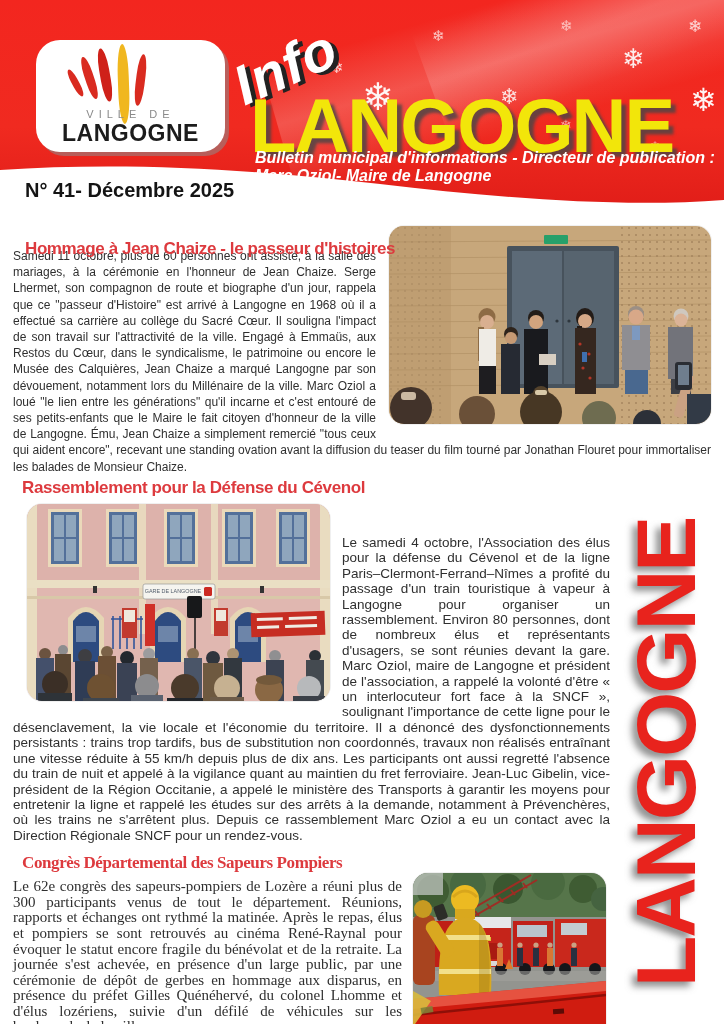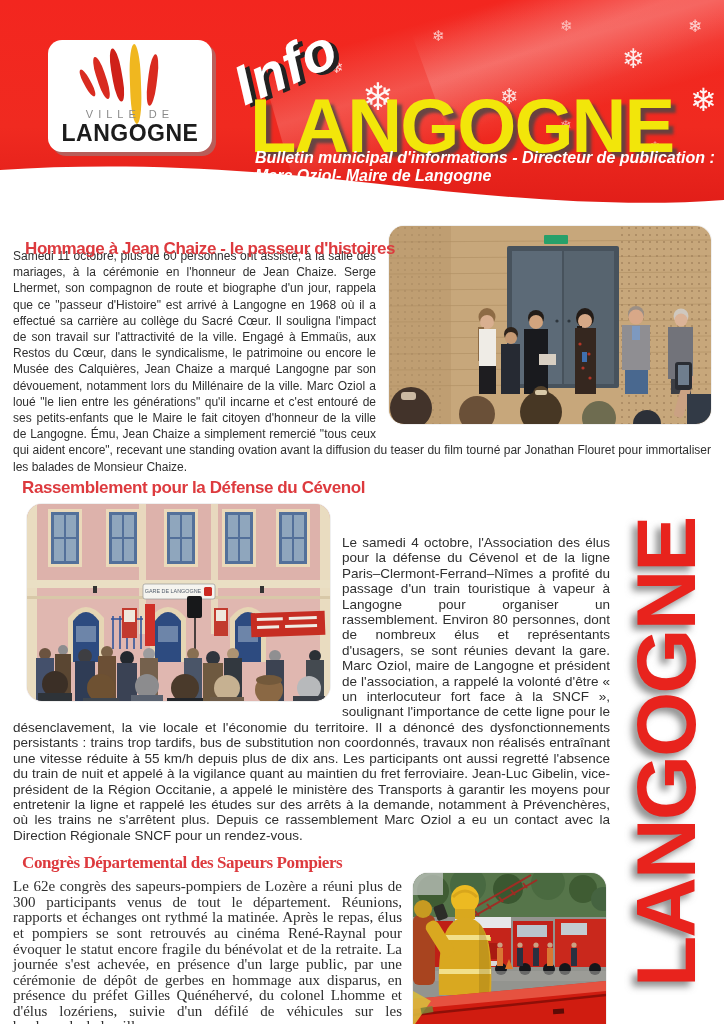--- a/index.html
+++ b/index.html
@@ -29,21 +29,21 @@
   .sf4{left:432px;top:28px;font-size:15px;opacity:.7}
   .sf5{left:500px;top:86px;font-size:22px;opacity:.85}
   .sf6{left:560px;top:18px;font-size:15px;opacity:.6}
   .sf7{left:622px;top:46px;font-size:27px;opacity:.9}
   .sf8{left:688px;top:18px;font-size:17px;opacity:.75}
   .sf9{left:690px;top:84px;font-size:32px;opacity:.95}
   .sf10{left:560px;top:118px;font-size:14px;opacity:.6}
   .sf11{left:650px;top:140px;font-size:12px;opacity:.55}
   .sf12{left:470px;top:138px;font-size:11px;opacity:.5}
 
-  .logo{position:absolute;left:48px;top:40px;width:164px;height:112px;background:#fff;border-radius:14px;
+  .logo{position:absolute;left:36px;top:40px;width:189px;height:112px;background:#fff;border-radius:24px;
     box-shadow:4px 4px 0 rgba(140,140,140,.55);}
   .logo .stroke{position:absolute;border-radius:50% / 40%;}
   .logo .st1{left:36px;top:28px;width:7px;height:30px;background:#d92b20;transform:rotate(-28deg);}
   .logo .st2{left:49px;top:16px;width:9px;height:44px;background:#d92b20;transform:rotate(-18deg);}
   .logo .st3{left:64px;top:8px;width:10px;height:54px;background:#cf2119;transform:rotate(-10deg);}
   .logo .st4{left:82px;top:4px;width:11px;height:80px;background:#f0b71f;transform:rotate(-2deg);}
   .logo .st5{left:100px;top:14px;width:9px;height:52px;background:#d92b20;transform:rotate(7deg);}
   .logo-line1{position:absolute;left:0;top:68px;width:100%;text-align:center;
     font-size:11px;letter-spacing:5px;color:#8a8a8a;font-weight:400;}
   .logo-line2{position:absolute;left:0;top:80px;width:100%;text-align:center;
@@ -118,20 +118,21 @@
 
     <div class="title-script">Info</div>
     <div class="title-main">LANGOGNE</div>
     <div class="subtitle">Bulletin municipal d'informations - Directeur de publication : Marc Oziol- Maire de Langogne</div>
 
     <svg class="wave" viewBox="0 0 724 52" preserveAspectRatio="none">
       <path d="M0,10 C120,2 240,8 380,24 C500,38 620,48 724,40 L724,52 L0,52 Z" fill="#ffffff"></path>
     </svg>
   </header>
 
+  <div class="issue">N° 41- Décembre 2025</div>
 
   <section class="article1">
     <div class="photo photo1">
       <svg viewBox="0 0 322 198">
         <rect width="322" height="198" fill="#c7a77b"></rect>
         <rect width="62" height="198" fill="#bf9e72"></rect>
         <g stroke="#ac8c60" stroke-width="1" opacity=".55">
           <line x1="0" y1="16" x2="322" y2="14"></line>
             <line x1="0" y1="32" x2="322" y2="30"></line>
           <line x1="0" y1="48" x2="322" y2="46"></line>

